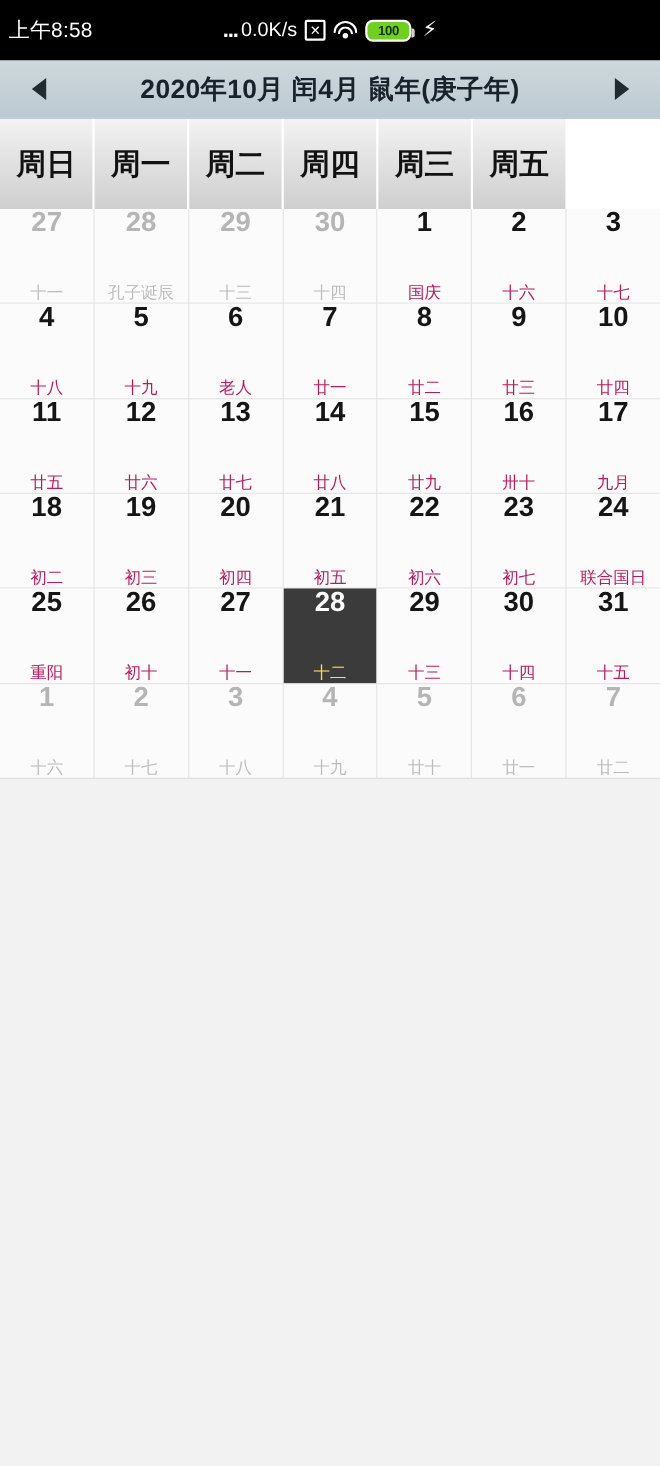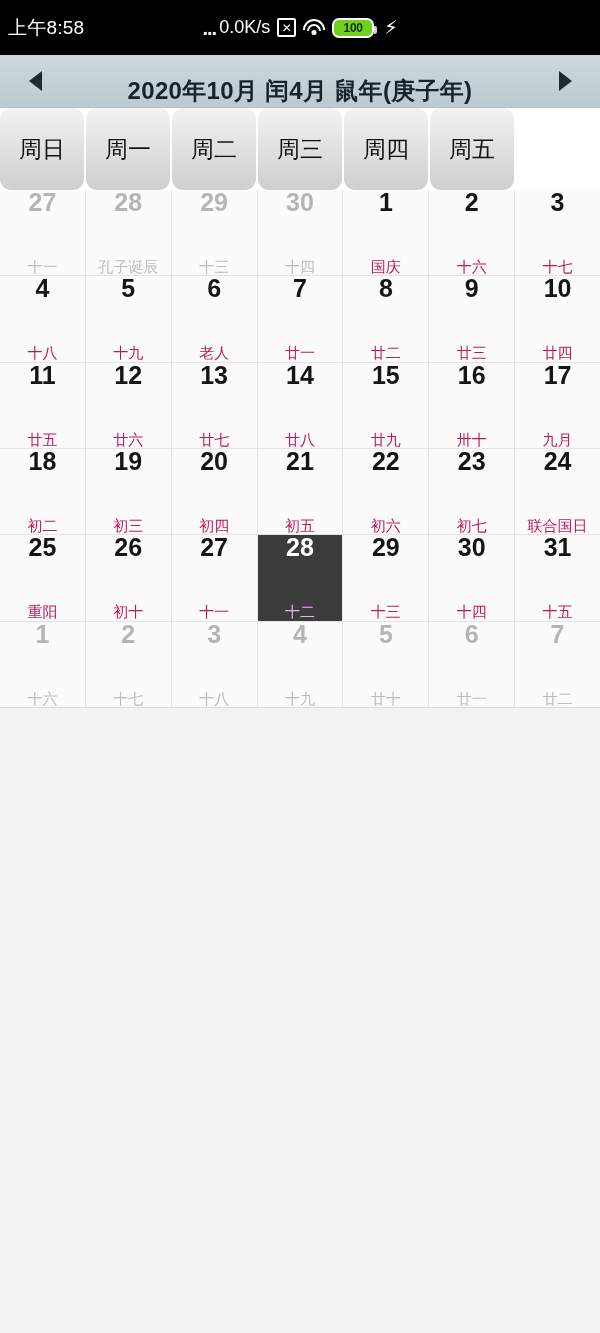--- a/index.html
+++ b/index.html
@@ -54,21 +54,21 @@
     content:""; position:absolute; right:-5px; top:6px;
     width:3px; height:8px; background:#cfd3cf; border-radius:0 2px 2px 0;
   }
   .sb-batt span{ font-size:12px; font-weight:700; color:#123000; letter-spacing:-.3px; }
   .sb-bolt{ font-size:19px; line-height:1; margin-left:3px; }
 
   
   .month-bar{
     height:53px; width:100%;
     background:linear-gradient(180deg,#cdd8dd 0%, #c4d0d6 55%, #bcc9d0 100%);
-    display:flex; align-items:flex-end;
+    display:flex; align-items:center;
     border-bottom:1px solid #b2bfc6;
     position:relative;
     gap:21px;
   }
   .nav-arrow{
     width:70px; height:100%;
     display:flex; align-items:center; justify-content:center;
     cursor:pointer;
   }
   .nav-arrow .tri{ width:0; height:0; }
@@ -88,21 +88,21 @@
 
   
   .weekdays{
     display:grid; grid-template-columns:repeat(7,1fr);
     column-gap:2px; background:#fff;
     height:82px;
   }
   .wd{
     background:linear-gradient(180deg,#f3f3f3 0%, #e2e2e2 45%, #cfcfcf 100%);
     display:flex; align-items:center; justify-content:center;
-    font-size:23px; font-weight:400; color:#121212;border-radius:11px;
+    font-size:27px; font-weight:700; color:#121212;
   }
 
   
   .grid{
     display:grid;
     grid-template-columns:repeat(7,1fr);
     grid-template-rows:repeat(6,1fr);
     height:518px; width:100%;
     background:#e4e4e4;
     column-gap:1px; row-gap:1px;
@@ -113,21 +113,21 @@
     display:flex; flex-direction:column;
     align-items:center; justify-content:space-between;
     gap:3px; cursor:pointer;
   }
   .cell .d{ font-size:25px; font-weight:700; color:#151515; line-height:1; }
   .cell .l{ font-size:15px; color:#be185d; line-height:1.1; }
   .cell.out .d{ color:#b5b5b5; font-weight:700; }
   .cell.out .l{ color:#bcbcbc; }
   .cell.sel{ background:#3b3b3b; }
   .cell.sel .d{ color:#ffffff; }
-  .cell.sel .l{ color:#f0abfc; }
+  .cell.sel .l{ color:#fde047; }
 
   .filler{ flex:1; background:#f2f2f2; }
 </style>
 </head>
 <body>
 
 <div class="statusbar">
   <div class="sb-time">上午8:58</div>
   <div class="sb-right">
     <span class="sb-dots">...</span>
@@ -154,22 +154,22 @@
   <div class="month-title">2020年10月 闰4月 鼠年(庚子年)</div>
   <div class="nav-arrow right">
     <span class="tri"></span>
   </div>
 </div>
 
 <div class="weekdays" id="weekdays">
     <div class="wd">周日</div>
     <div class="wd">周一</div>
     <div class="wd">周二</div>
+    <div class="wd">周四</div>
     <div class="wd">周三</div>
-    <div class="wd">周四</div>
     <div class="wd">周五</div>
   </div>
 
 <div class="grid" id="grid">
     <div class="cell out">
       <div class="d">27</div>
       <div class="l">十一</div>
     </div>
     <div class="cell out">
       <div class="d">28</div>

